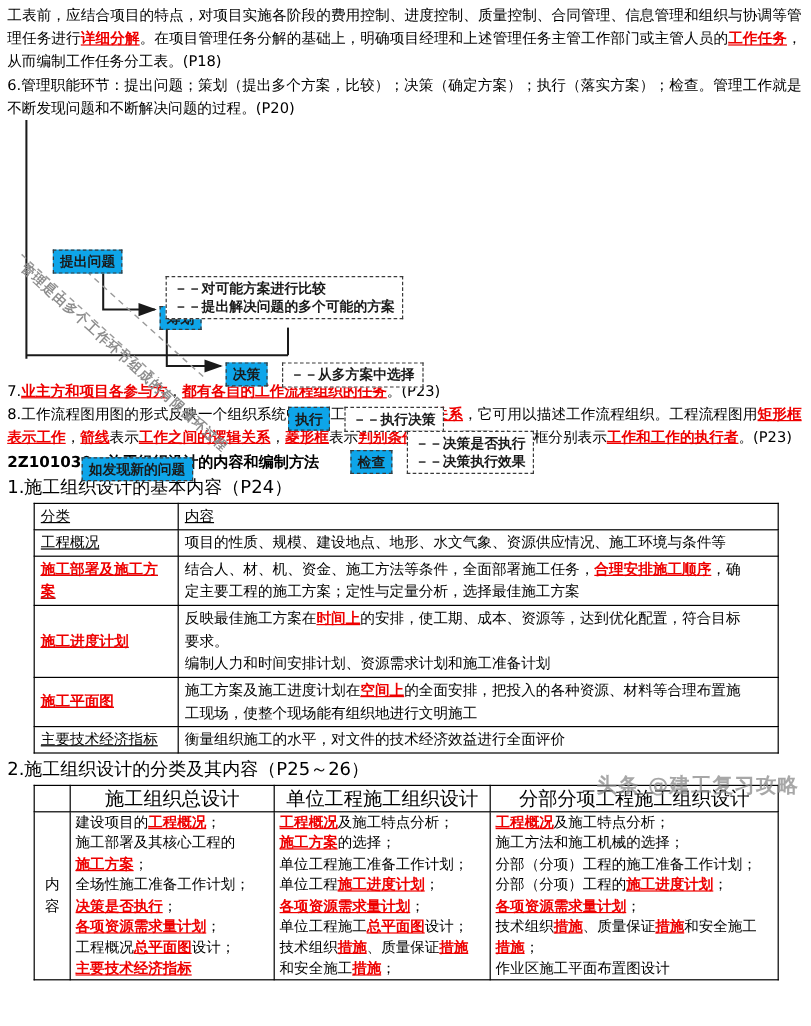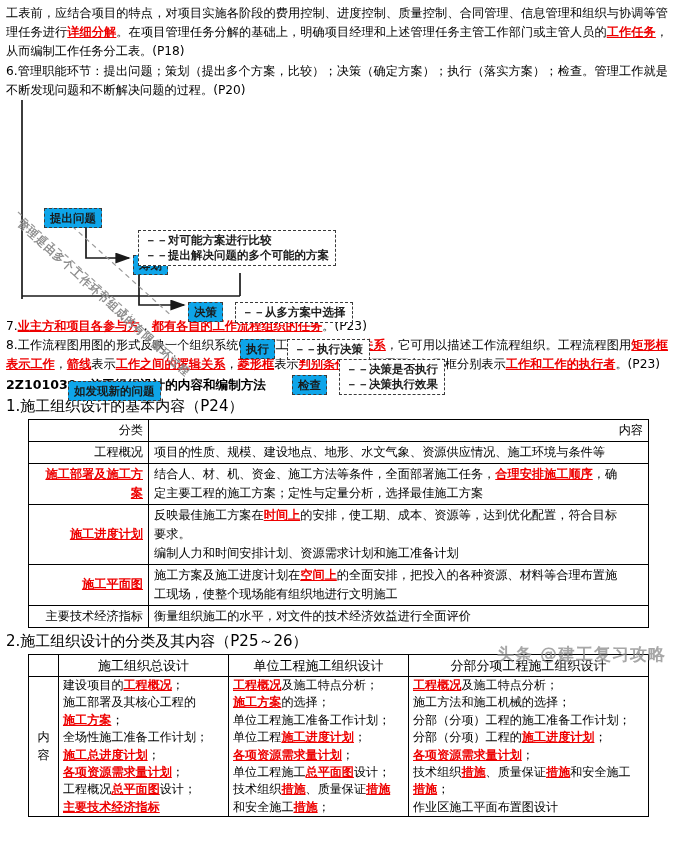--- a/index.html
+++ b/index.html
@@ -65,29 +65,29 @@
   table{border-collapse:collapse;table-layout:fixed;}
   .tbl{margin:2px 0 0 28px;}
   .tbl td,.tbl th{
     border:1.1px solid #000;
     font-size:12.2px;
     line-height:19px;
     padding:1px 5px;
     vertical-align:middle;
     font-weight:normal;
   }
-  .tbl .ctr{text-align:right;}
+  .tbl .ctr{text-align:left;text-decoration:underline;}
   .tbl .lft{text-align:left;}
 
   .secthead{font-size:12.6px;font-weight:bold;padding:2px 6px 1px 6px;}
   .subhead{font-size:15px;padding:2px 6px 1px 6px;}
 
   
   .tbl2 td{vertical-align:top;line-height:17.4px;font-size:12.1px;padding:0px 4px;}
-  .tbl2 .hdr{text-align:center;vertical-align:middle;padding:2px 4px;font-size:13px;}
+  .tbl2 .hdr{text-align:center;vertical-align:middle;padding:2px 4px;font-size:16px;}
   .tbl2 .vert{text-align:center;vertical-align:middle;font-size:12.2px;}
 
   .wm{
     position:absolute;
     right:10px;
     bottom:8px;
     font-size:17px;
     font-weight:bold;
     color:#8a8a8a;
     opacity:.75;
@@ -230,21 +230,21 @@
           <td class="hdr">单位工程施工组织设计</td>
           <td class="hdr">分部分项工程施工组织设计</td>
         </tr>
         <tr>
           <td class="vert">内容</td>
           <td>
             <div><span>建设项目的</span><span class="hl">工程概况</span><span>；</span></div>
             <div><span>施工部署及其核心工程的</span></div>
             <div><span class="hl">施工方案</span><span>；</span></div>
             <div><span>全场性施工准备工作计划；</span></div>
-            <div><span class="hl">施工总进度计划</span><span>；</span></div>
+            <div><span class="hl">决策是否执行</span><span>；</span></div>
             <div><span class="hl">各项资源需求量计划</span><span>；</span></div>
             <div><span>工程概况</span><span class="hl">总平面图</span><span>设计；</span></div>
             <div><span class="hl">主要技术经济指标</span></div>
           </td>
           <td>
             <div><span class="hl">工程概况</span><span>及施工特点分析；</span></div>
             <div><span class="hl">施工方案</span><span>的选择；</span></div>
             <div><span>单位工程施工准备工作计划；</span></div>
             <div><span>单位工程</span><span class="hl">施工进度计划</span><span>；</span></div>
             <div><span class="hl">各项资源需求量计划</span><span>；</span></div>

